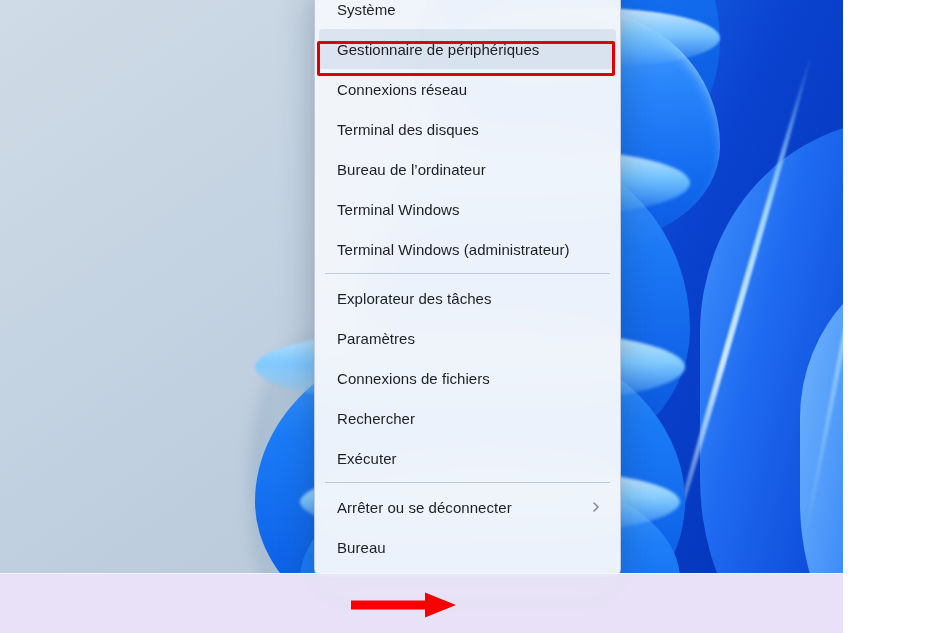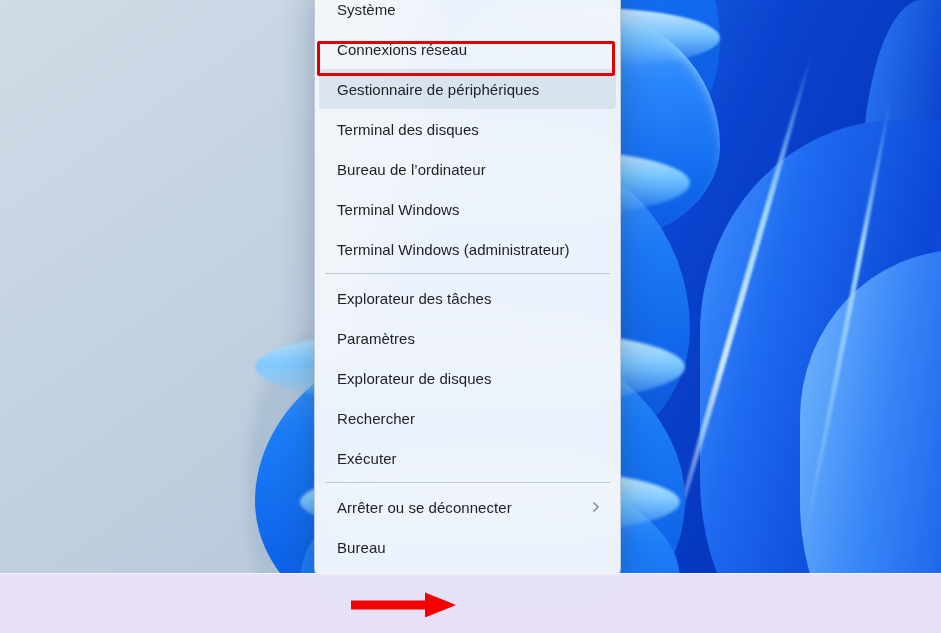--- a/index.html
+++ b/index.html
@@ -3,21 +3,21 @@
 <meta charset="utf-8">
 <style>
   * { margin:0; padding:0; box-sizing:border-box; }
   html, body {
     width: 941px; height: 633px;
     overflow: hidden;
     font-family: "Liberation Sans", sans-serif;
   }
   #screen {
     position: relative;
-    width: 941px; height: 633px;
+    width: 843px; height: 633px;
     overflow: hidden;
     background: #d946ef;
   }
 
   
   #wallpaper {
     position: absolute; left:0; top:0; width:941px; height:573px;
     overflow:hidden;
     background:
       radial-gradient(ellipse 620px 520px at 88% 42%, #0a49d8 0%, #0a49d8 30%, rgba(10,73,216,0) 72%),
@@ -193,47 +193,47 @@
     <div class="ribbon" id="rb-c4"></div>
     <div class="ribbon" id="rb-c4b"></div>
     <div class="ribbon" id="rb-c5"></div>
     <div class="ribbon" id="rb-c5b"></div>
   </div>
 
   <div id="context-menu">
       <div class="menu-item">
         <span class="mi-label">Système</span>
       </div>
-      <div class="menu-item">
-        <span class="mi-label">Connexions réseau</span>
-      </div>
       <div class="menu-item highlighted">
         <span class="mi-label">Gestionnaire de périphériques</span>
       </div>
       <div class="menu-item">
+        <span class="mi-label">Connexions réseau</span>
+      </div>
+      <div class="menu-item">
         <span class="mi-label">Terminal des disques</span>
       </div>
       <div class="menu-item">
         <span class="mi-label">Bureau de l’ordinateur</span>
       </div>
       <div class="menu-item">
         <span class="mi-label">Terminal Windows</span>
       </div>
       <div class="menu-item">
         <span class="mi-label">Terminal Windows (administrateur)</span>
       </div>
       <div class="menu-sep"></div>
       <div class="menu-item">
         <span class="mi-label">Explorateur des tâches</span>
       </div>
       <div class="menu-item">
         <span class="mi-label">Paramètres</span>
       </div>
       <div class="menu-item">
-        <span class="mi-label">Explorateur de disques</span>
+        <span class="mi-label">Connexions de fichiers</span>
       </div>
       <div class="menu-item">
         <span class="mi-label">Rechercher</span>
       </div>
       <div class="menu-item">
         <span class="mi-label">Exécuter</span>
       </div>
       <div class="menu-sep"></div>
       <div class="menu-item">
         <span class="mi-label">Arrêter ou se déconnecter</span>

